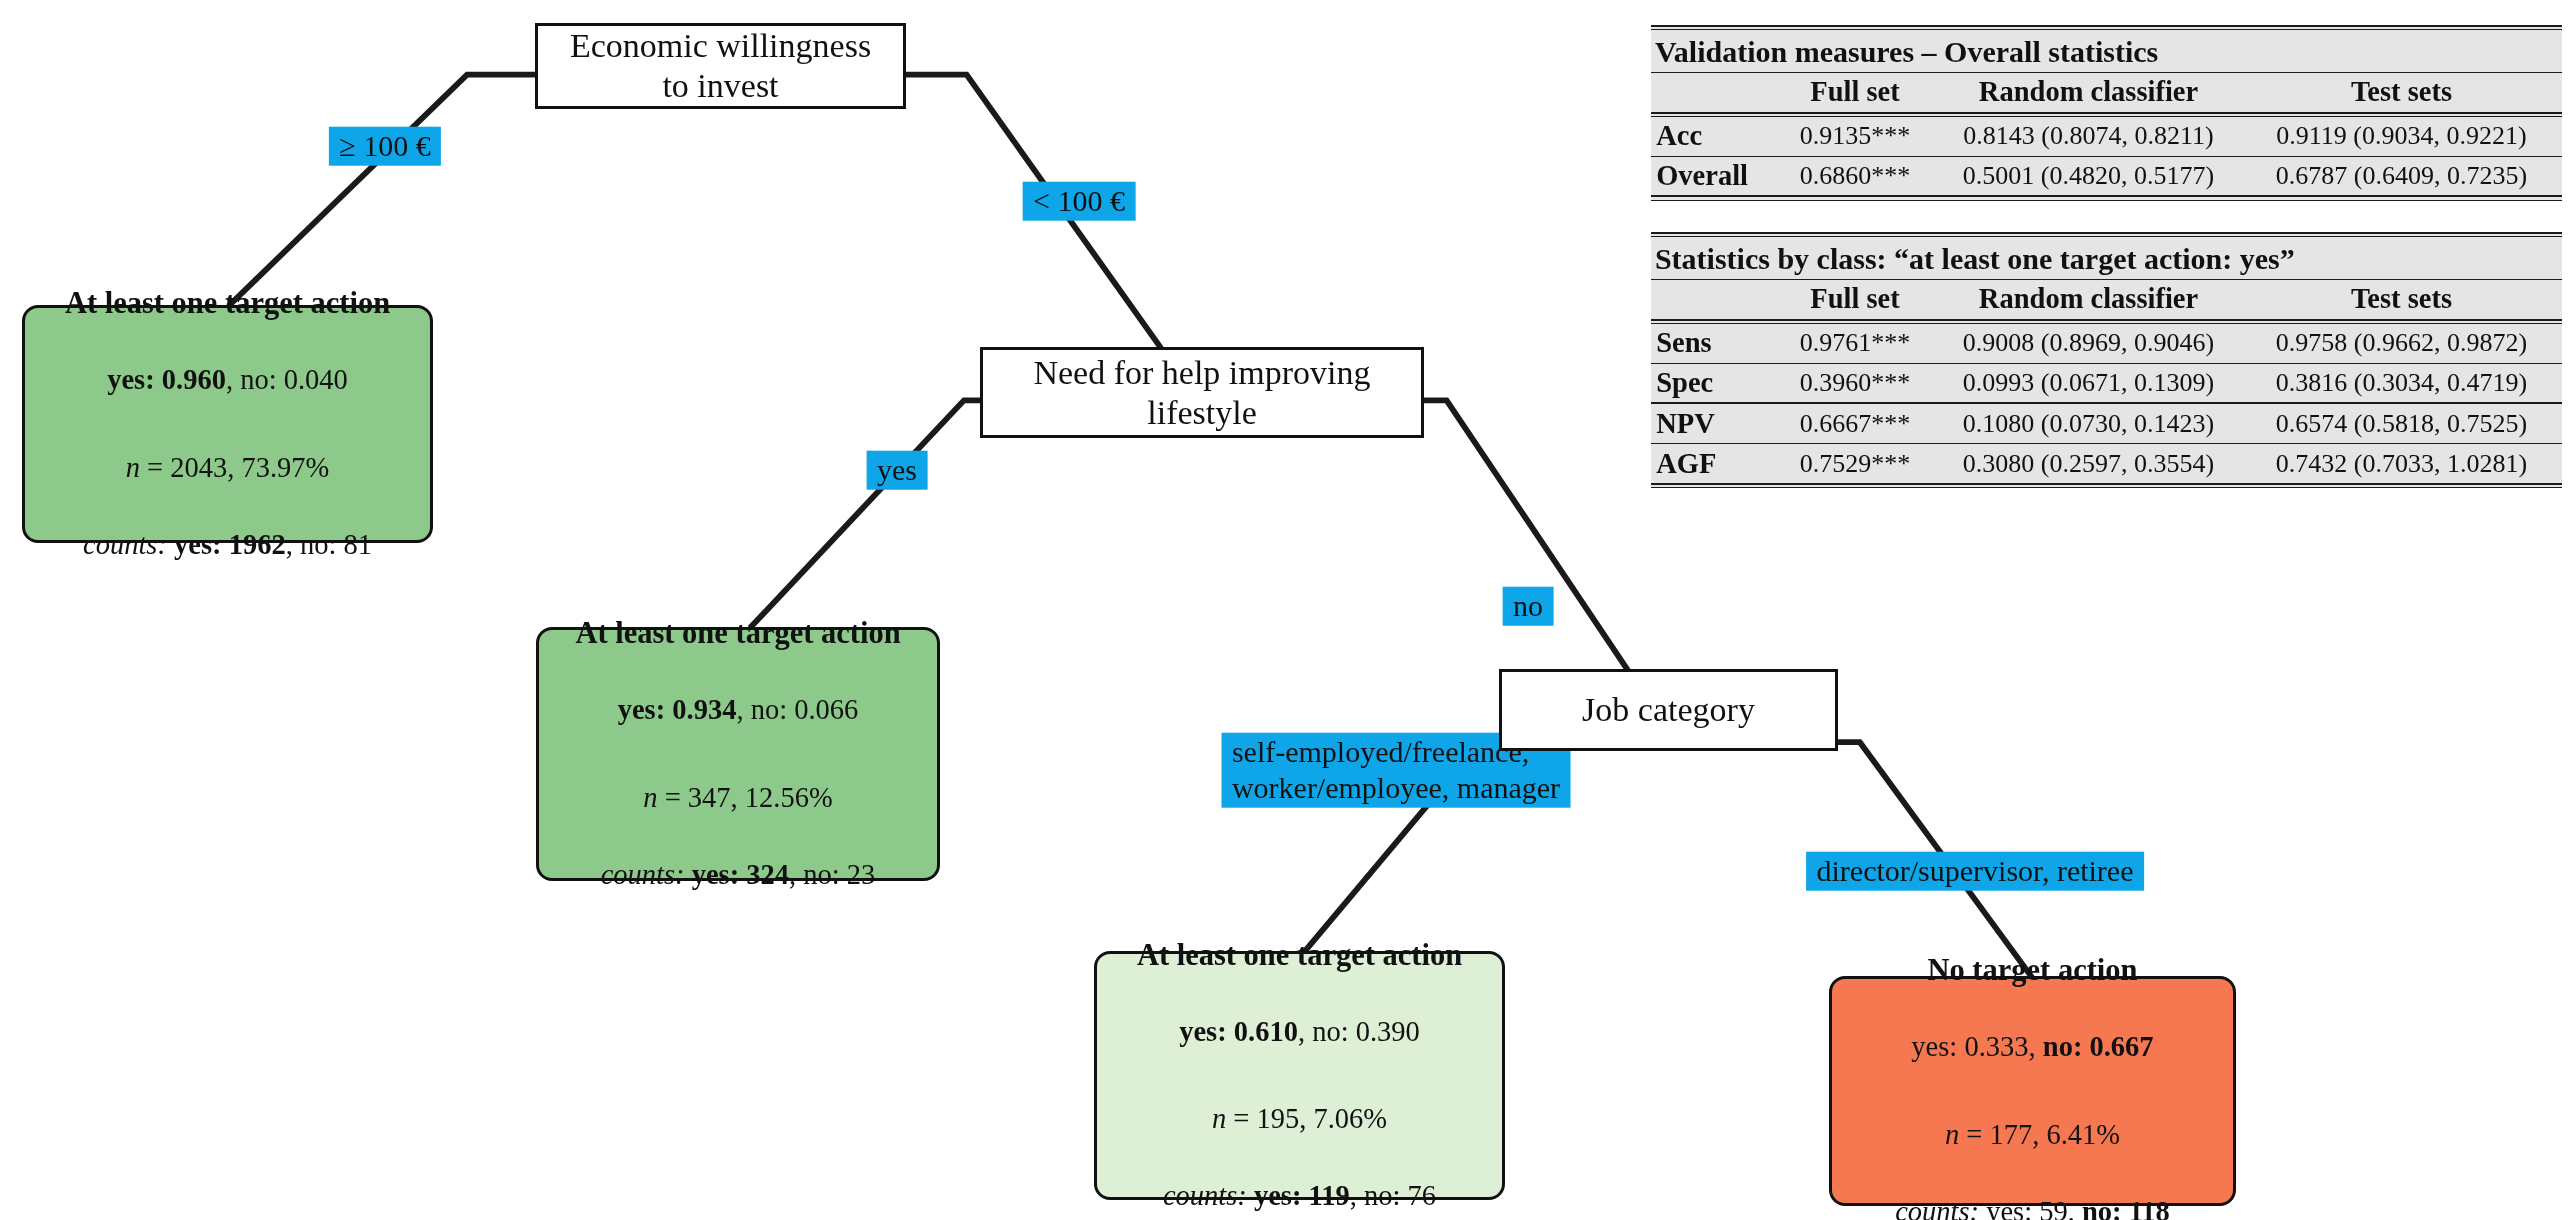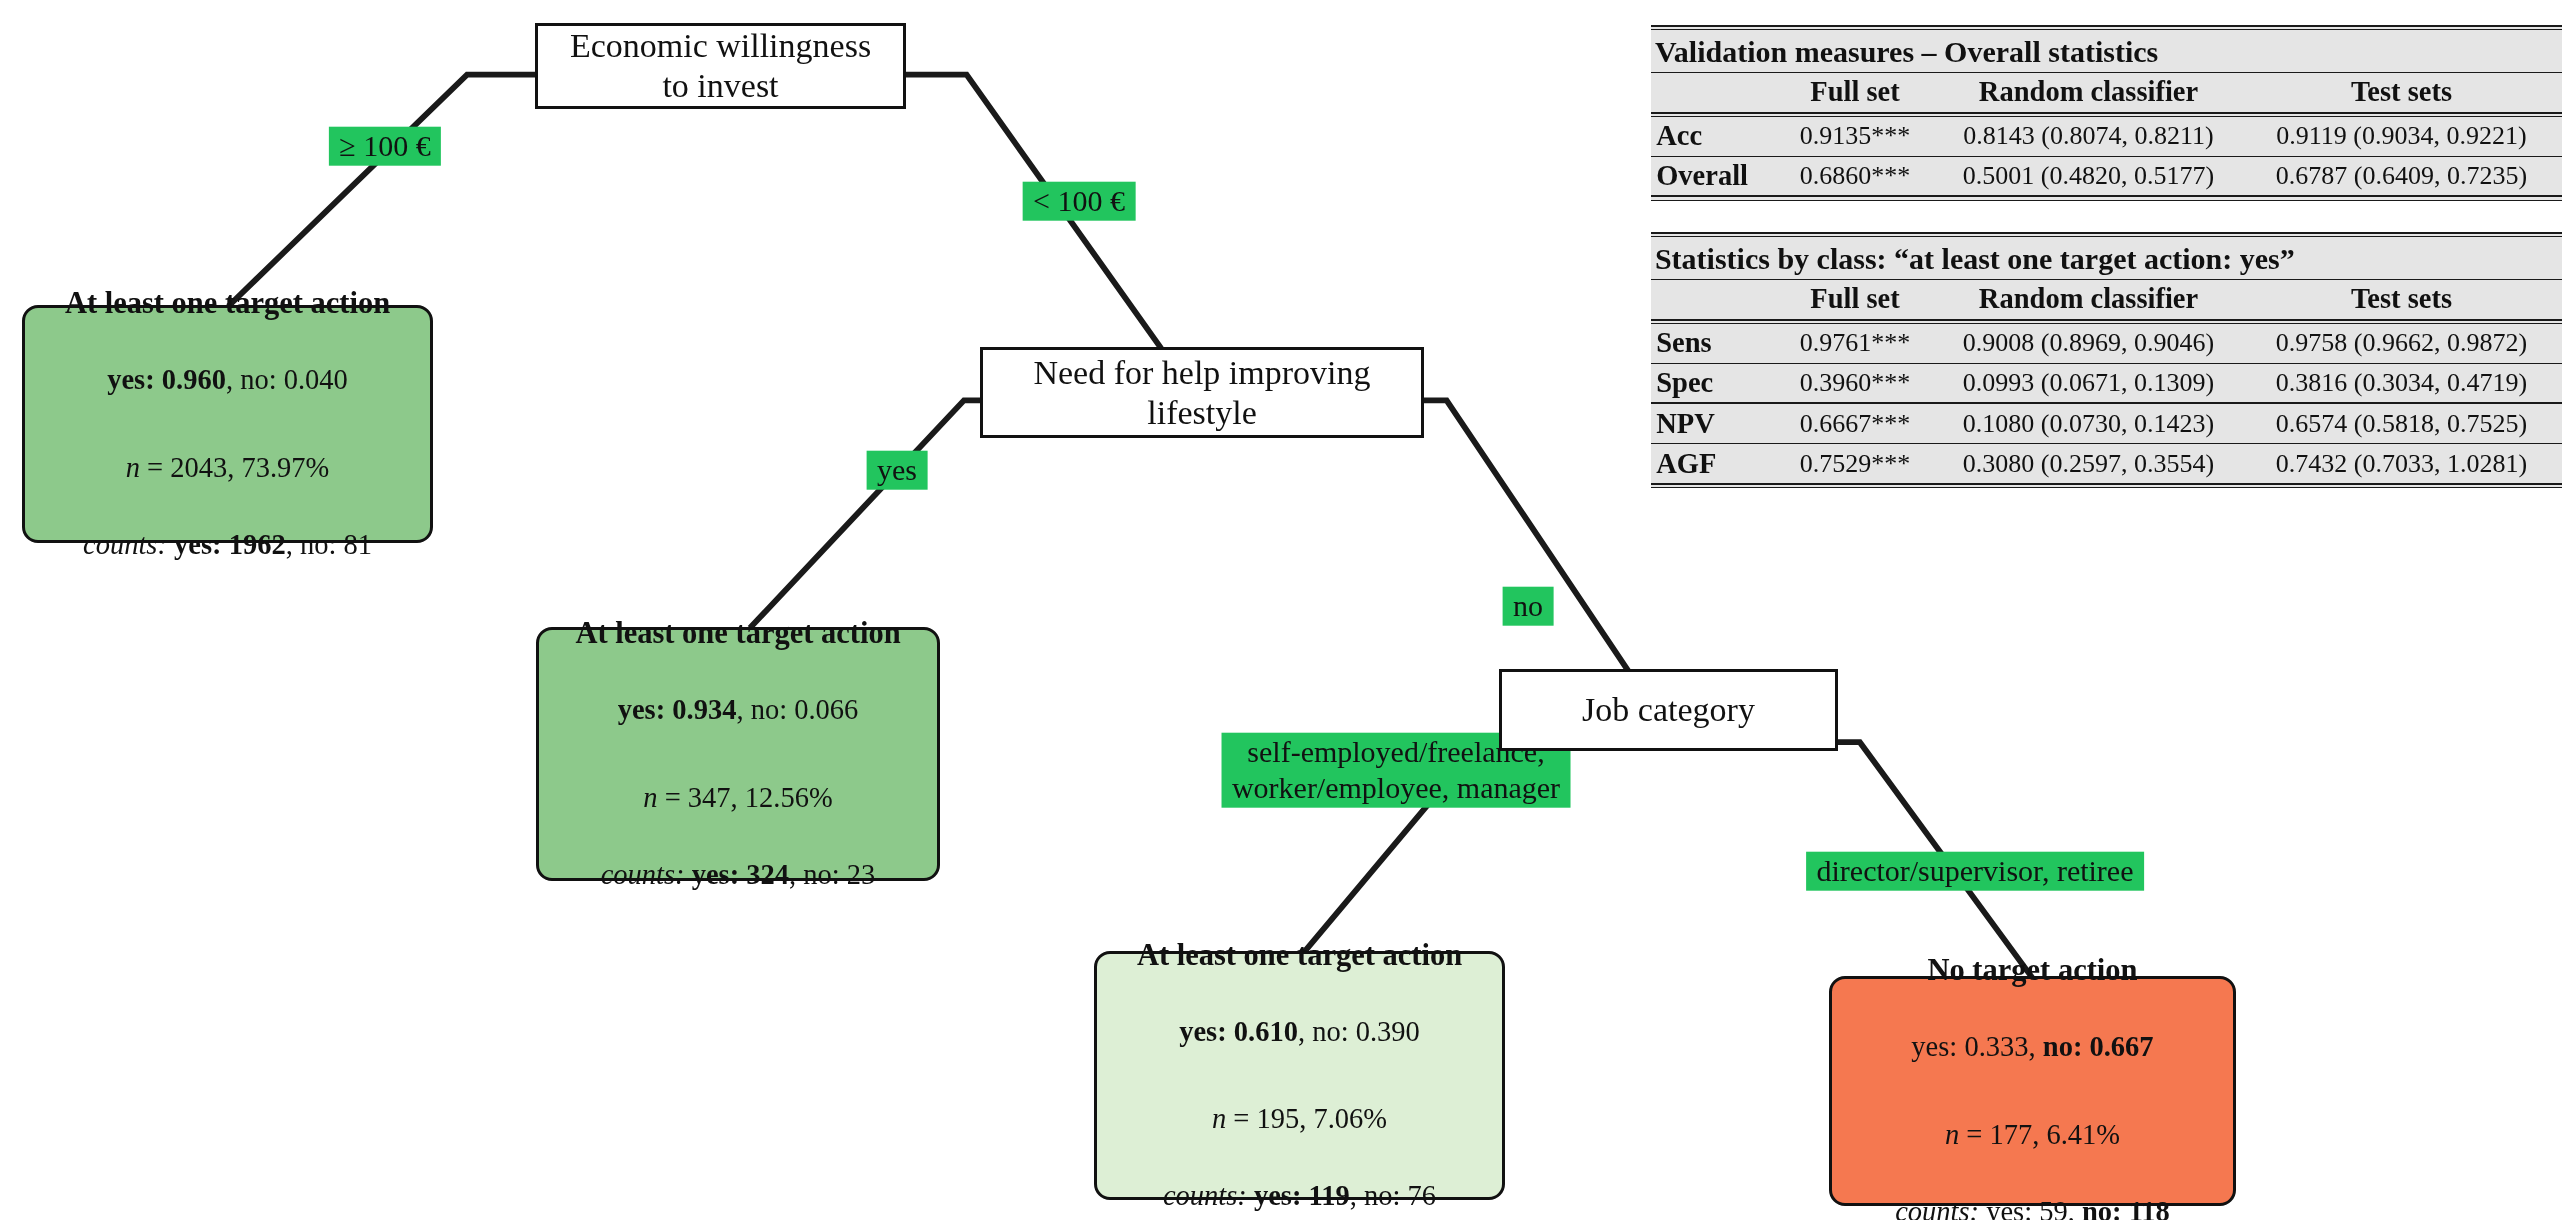--- a/index.html
+++ b/index.html
@@ -58,25 +58,25 @@
   #leaf3 { left: 1094px; top: 951px; width: 411px; height: 249px; }
   #leaf4 { left: 1829px; top: 976px; width: 407px; height: 230px; text-align: center; }
   .leaf .ttl { font-weight: bold; font-size: 30.5px; }
   .leaf .gap { margin-top: 10.4px; }
   .b { font-weight: bold; }
   .i { font-style: italic; }
 
   .elabel {
     position: absolute;
     transform: translate(-50%, -50%);
-    background: #22c55e;
+    background: #0ea5e9;
     padding: 1.3px 10.4px;
     font-size: 30px;
     line-height: 36px;
-    text-align: center;
+    text-align: left;
     white-space: nowrap;
     z-index: 2;
   }
   #lab-geq      { left: 385px;  top: 146px;  }
   #lab-lt       { left: 1079px; top: 201px;  }
   #lab-yes      { left: 897px; top: 470px;  }
   #lab-no       { left: 1528px; top: 570px; margin-top: 36px;  }
   #lab-jobleft  { left: 1396px; top: 770px; font-family: Liberation Serif, serif; }
   #lab-jobright { left: 1975px; top: 871px; }
 

